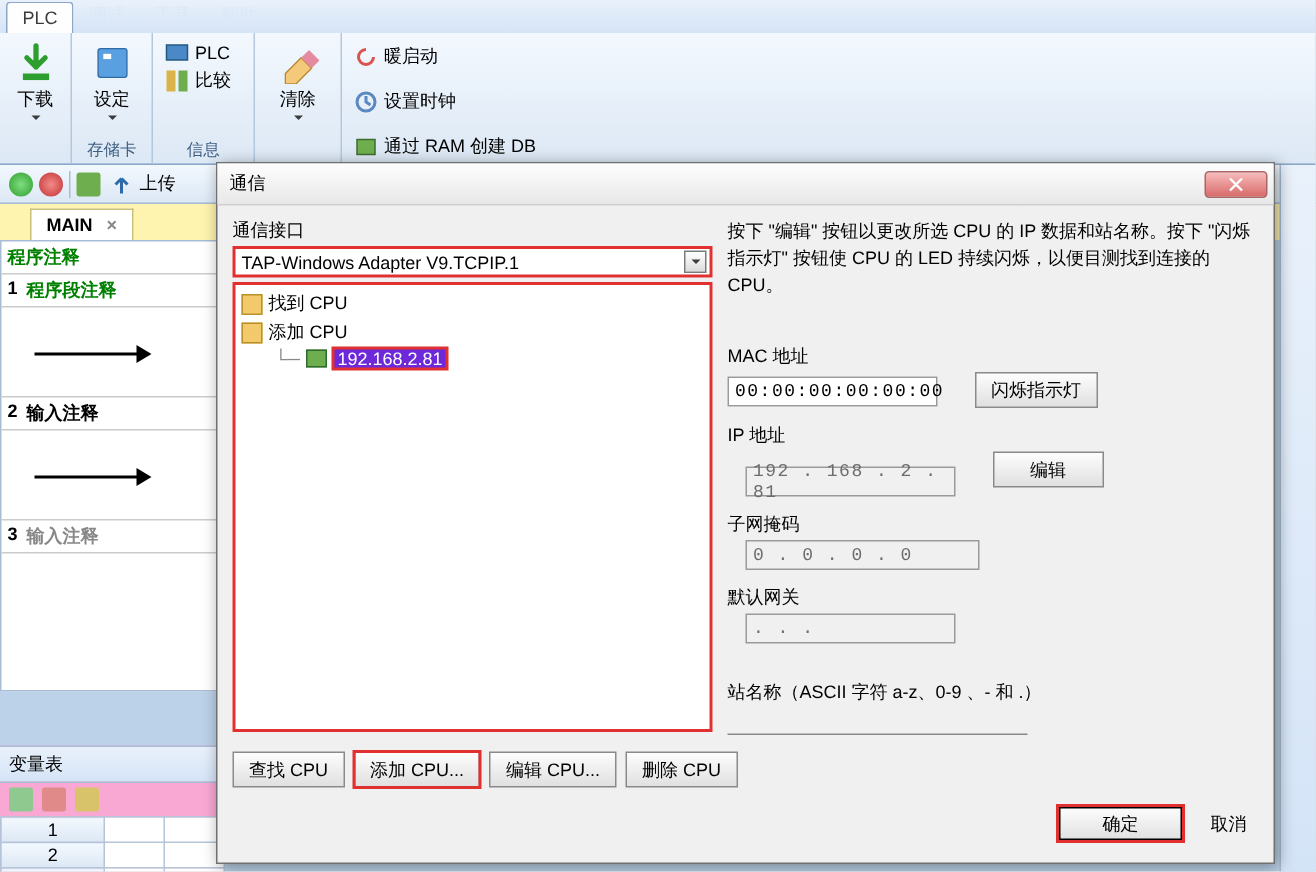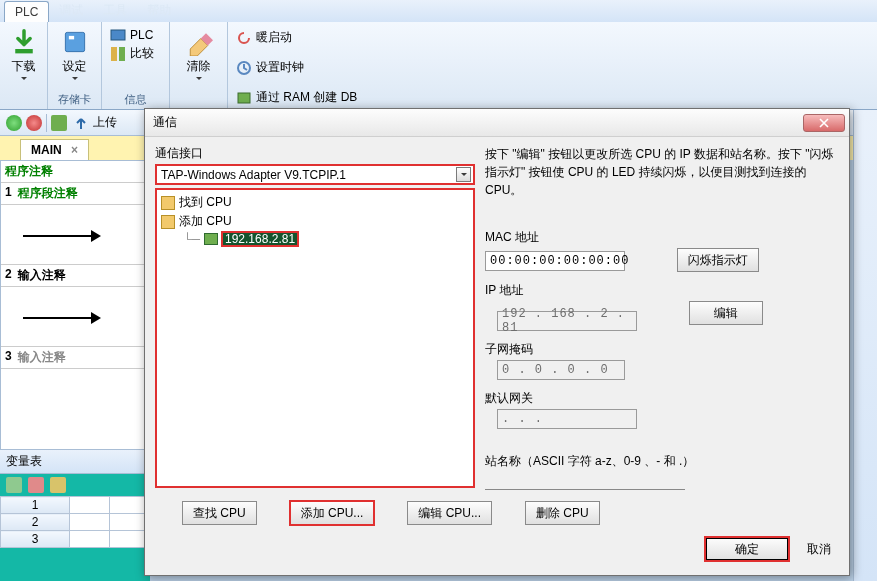--- a/index.html
+++ b/index.html
@@ -26,47 +26,47 @@
   .tabstrip .doc-tab { background:#fff; padding:3px 10px; border:1px solid #c8c07a; border-bottom:none;}
   .close-x { color:#888; margin-left:6px; font-weight:bold;}
   
   .editor { position:absolute; left:0; top:160px; width:150px; bottom:120px; background:#fff; border:1px solid #a8bdd5;}
   .editor .crow { border-bottom:1px solid #ccc; padding:2px 4px; display:flex; gap:6px;font-weight:bold;}
   .editor .label-green { color:#008000;}
   .editor .rung { height:60px; position:relative; border-bottom:1px solid #ccc;}
   .editor .rung .arrowline { position:absolute; left:22px; top:30px; width:70px; height:2px; background:#000;}
   .editor .rung .arrowhead { position:absolute; left:90px; top:25px; width:0;height:0;border-top:6px solid transparent;border-bottom:6px solid transparent;border-left:10px solid #000;}
   
-  .vartable-wrap { position:absolute; left:0; bottom:0; width:150px; height:132px; background:#14b8a6;}
+  .vartable-wrap { position:absolute; left:0; bottom:0; width:150px; height:84px; background:#f9a8d4;}
   .vartable-wrap .hdr { background:linear-gradient(#e9f1fb,#d4e4f7); padding:3px 6px; border-top:1px solid #a8bdd5; border-bottom:1px solid #a8bdd5;}
   .vartable-wrap .tbtns { padding:3px 6px; display:flex; gap:6px;}
   .gridtbl { border-collapse:collapse; width:100%;}
   .gridtbl th, .gridtbl td { border:1px solid #b5c4d7; background:#fff; padding:1px 4px; font-weight:normal; text-align:center;}
   .gridtbl th { background:linear-gradient(#f3f8fe,#dce8f5);}
   
   .dialog { position:absolute; left:144px; top:108px; width:706px; height:468px; background:#f0f0f0; border:1px solid #707070; box-shadow:2px 2px 10px rgba(0,0,0,.4);}
   .dlg-titlebar { height:28px; background:linear-gradient(#fdfdfd,#e8e8e8); border-bottom:1px solid #cfcfcf; display:flex; align-items:center; justify-content:space-between; padding:0 4px 0 8px;}
   .dlg-titlebar .winbtn { width:42px; height:18px; border:1px solid #a66; border-radius:3px; background:linear-gradient(#f7bcbc,#d86a6a); color:#fff; display:flex; align-items:center; justify-content:center; font-family:Arial; font-size:11px;}
   .dlg-body { position:absolute; top:28px; left:0; right:0; bottom:0; padding:8px 10px 10px 10px;}
   .dlg-left { position:absolute; left:10px; top:8px; width:320px; bottom:84px;}
   .dlg-right { position:absolute; left:340px; right:12px; top:8px; bottom:84px; }
   .lbl { color:#000; margin-bottom:2px;}
   .combo { width:100%; height:21px; border:1px solid #7a7a7a; background:#fff; display:flex; align-items:center; justify-content:space-between; padding:0 2px 0 4px;}
   .combo .cbtn { width:15px; height:15px; border:1px solid #7a7a7a; background:linear-gradient(#fefefe,#dcdcdc); display:flex; align-items:center; justify-content:center;}
   .tree { border:1px solid #7a7a7a; background:#fff; height:300px; margin-top:3px; padding:3px 4px; overflow:auto;}
   .tree-row { display:flex; align-items:center; gap:4px; padding:1px 0;}
   .tree-ico { width:14px; height:14px; background:#f2c96b; border:1px solid #b89028;}
-  .tree-sel { background:#14532d; color:#fff; padding:0 3px;}
+  .tree-sel { background:#6d28d9; color:#fff; padding:0 3px;}
   .hl-red { border:2px solid #e03030 !important;}
   .hl-red-box { outline:2px solid #e03030; outline-offset:-1px;}
   .desc { line-height:1.5; }
   .formrow { margin-top:10px;}
   .txt { height:20px; border:1px solid #9a9a9a; background:#fff; padding:0 4px; display:inline-flex; align-items:center; font-family:"Courier New",monospace; letter-spacing:1px;}
   .txt.disabled { background:#f0f0f0; color:#6d6d6d;margin-left:12px;}
-  .btn { height:24px; min-width:74px; border:1px solid #8a8a8a; background:linear-gradient(#fdfdfd,#e0e0e0); display:inline-flex; align-items:center; justify-content:center; padding:0 10px;margin-left:27px;}
+  .btn { height:24px; min-width:74px; border:1px solid #8a8a8a; background:linear-gradient(#fdfdfd,#e0e0e0); display:inline-flex; align-items:center; justify-content:center; padding:0 10px;}
   .dlg-bottom-left { position:absolute; left:10px; bottom:50px; display:flex; gap:6px;}
   .dlg-bottom-right { position:absolute; right:18px; bottom:14px; display:flex; gap:18px; align-items:center;}
   .underline-field { border:none; border-bottom:1px solid #888; background:transparent; height:18px; width:200px;}
   
   .tbico { width:16px; height:16px; border-radius:2px; display:inline-block;}
   
   .rightstrip { position:absolute; right:0; top:110px; width:24px; bottom:0; background:linear-gradient(#e9f1fb,#d4e4f7); border-left:1px solid #a8bdd5;}
 </style>
 </head>
 <body>
@@ -276,21 +276,21 @@
 
       <div class="formrow">
         <div class="lbl">IP 地址</div>
         <span class="txt disabled" style="width:140px">192 . 168 .  2  . 81</span>
         <span style="display:inline-block;width:18px"></span>
         <span class="btn">编辑</span>
       </div>
 
       <div class="formrow">
         <div class="lbl">子网掩码</div>
-        <span class="txt disabled" style="width:128px"> 0  .  0  .  0  .  0</span>
+        <span class="txt disabled" style="width:156px"> 0  .  0  .  0  .  0</span>
       </div>
 
       <div class="formrow">
         <div class="lbl">默认网关</div>
         <span class="txt disabled" style="width:140px"> .    .    .  </span>
       </div>
 
       <div class="formrow" style="margin-top:24px">
         <div class="lbl">站名称（ASCII 字符 a-z、0-9 、- 和 .）</div>
         <input class="underline-field" style="">

